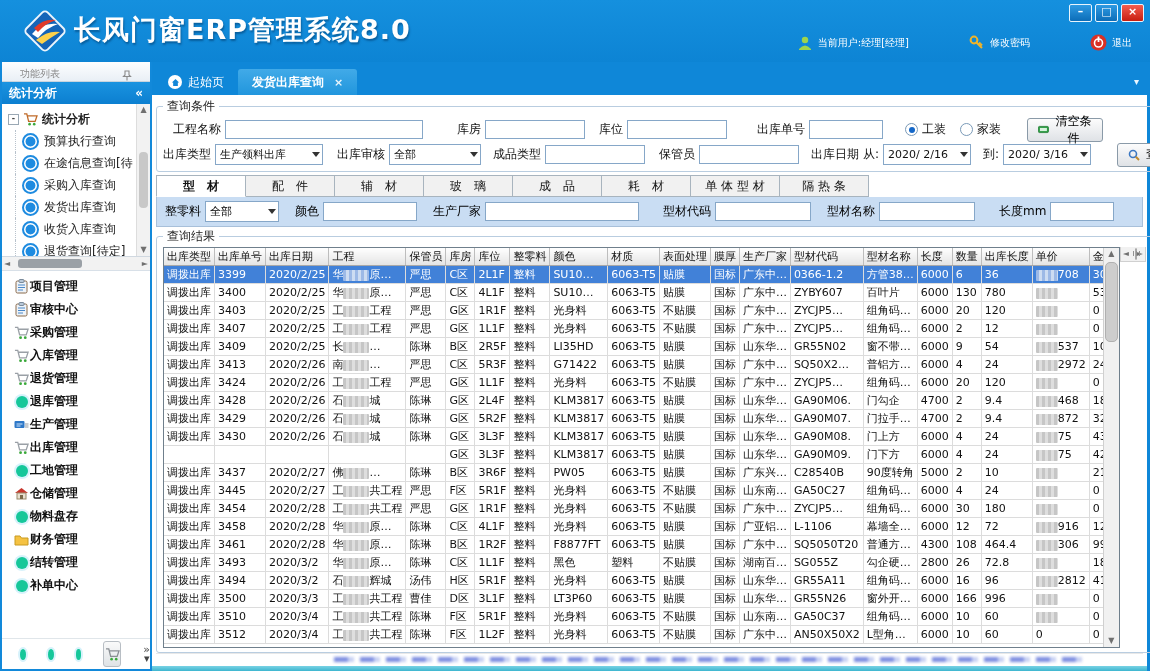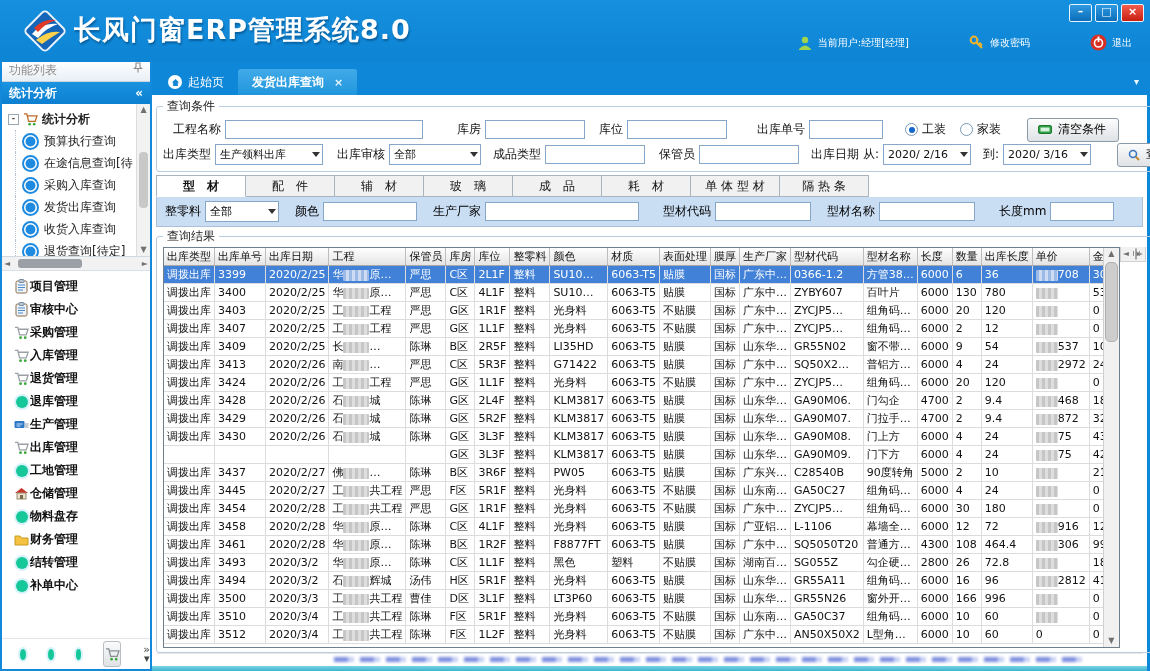--- a/index.html
+++ b/index.html
@@ -12,21 +12,21 @@
   .win-controls{position:absolute;top:4px;right:6px;display:flex;gap:3px;}
   .wbtn{width:21px;height:16px;border:1px solid #e8f4fc;border-radius:2px;color:#fff;font-size:11px;line-height:14px;text-align:center;background:linear-gradient(#2e9ae2,#0c6db8);cursor:pointer;font-weight:bold;}
   .wbtn.close{background:linear-gradient(#f35d4e,#c81e10);}
   .user-strip{position:absolute;right:18px;top:34px;display:flex;align-items:center;gap:25px;color:#fff;font-size:10px;}
   .user-strip .grp{display:flex;align-items:center;gap:5px;cursor:pointer;}
   .sep{width:10px;}
   
   .body{flex:1;display:flex;min-height:0;padding:0 3px 0 0;}
   
   .sidebar{width:148px;flex:0 0 auto;display:flex;flex-direction:column;background:#fff;border:2px solid #1289da;border-top:none;min-height:0;}
-  .func-bar{height:19px;background:linear-gradient(#fdfeff,#e9eff5);border-bottom:1px solid #c8d4de;color:#8a8a8a;font-size:12px;display:flex;align-items:flex-start;padding:0 7px;justify-content:space-between;}
+  .func-bar{height:19px;background:linear-gradient(#fdfeff,#e9eff5);border-bottom:1px solid #c8d4de;color:#8a8a8a;font-size:10px;display:flex;align-items:flex-end;padding:0 18px;justify-content:space-between;}
   .cat-header{height:22px;background:linear-gradient(#1a93e0,#0c7fd0);color:#fff;font-size:12px;font-weight:bold;display:flex;align-items:center;justify-content:space-between;padding:0 7px;}
   .tree{height:152px;overflow:hidden;position:relative;border-bottom:1px solid #d0d8e0;background:#fff;}
   .tree-inner{padding:4px 2px 0 6px;}
   .tree-root{display:flex;align-items:center;gap:4px;font-size:12px;font-weight:bold;color:#222;height:22px;}
   .expander{width:9px;height:9px;border:1px solid #9aa8b4;background:#fff;font-size:8px;line-height:7px;text-align:center;color:#444;}
   .tree-item{display:flex;align-items:center;gap:5px;height:22px;padding-left:14px;font-size:12px;color:#222;cursor:pointer;position:relative;}
   .tree-item:before{content:"";position:absolute;left:7px;top:0;height:100%;border-left:1px dotted #b8c2cc;}
   .dot-blue{width:11px;height:11px;border-radius:50%;background:#fff;border:2px solid #1e8be0;box-shadow:inset 0 0 0 1.5px #fff;flex:0 0 auto;background:#1e8be0;background-clip:content-box;padding:1px;}
   .tree-vscroll{position:absolute;right:0;top:0;width:13px;height:100%;background:#f2f2f2;border-left:1px solid #ddd;display:flex;flex-direction:column;justify-content:space-between;align-items:center;}
   .scroll-arrow{font-size:8px;color:#707070;height:12px;line-height:12px;cursor:pointer;}
@@ -364,21 +364,21 @@
             <span class="lab" style="margin-left:30px">出库单号</span>
             <input class="tin" style="width: 66px;">
             <span style="margin-left:22px;display:flex;align-items:center">
                 <span class="radio on"></span>
                 <span>工装</span>
               </span>
             <span style="margin-left:14px;display:flex;align-items:center">
                 <span class="radio"></span>
                 <span>家装</span>
               </span>
-            <button class="btn" style="margin-left:26px;width:92px">
+            <button class="btn" style="margin-left:26px;width:76px">
               <svg width="14" height="9" viewBox="0 0 14 9">
                   <rect x="0.5" y="0.5" width="13" height="8" rx="1.5" fill="#2f9e44" stroke="#1e7a30"></rect>
                   <rect x="2.5" y="2.5" width="9" height="4" fill="#d9f2de"></rect>
                 </svg>
               <span>清空条件</span>
             </button>
           </div>
           <div class="qrow">
             <span class="lab">出库类型</span>
             <span class="selbox" style="width:100px">

